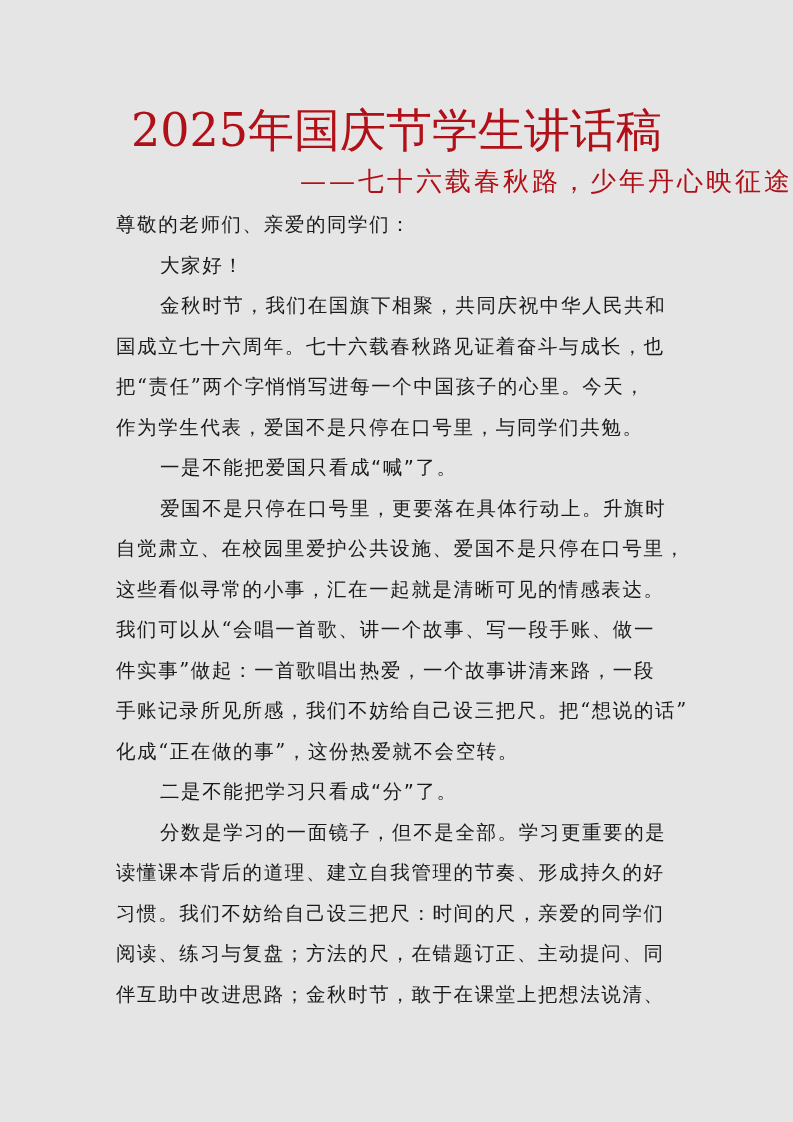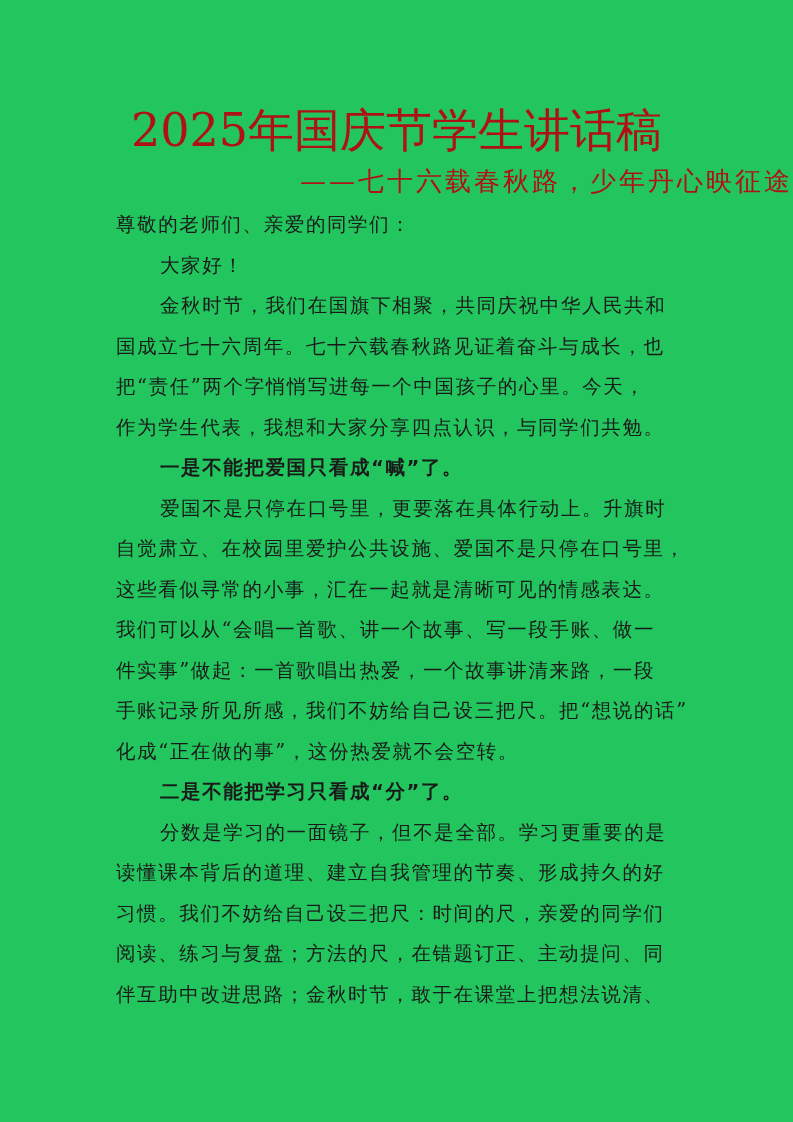--- a/index.html
+++ b/index.html
@@ -14,21 +14,21 @@
       overflow: hidden;
       font-family: "DejaVu Serif", "Liberation Serif", serif;
       color: #111111;
     }
     .page {
       position: absolute;
       left: 0;
       top: 0;
       width: 793px;
       height: 1122px;
-      background: #22c55e;
+      background: #e5e5e5;
     }
     .title {
       position: absolute;
       left: 0;
       width: 793px;
       top: 102px;
       text-align: center;
       font-family: "DejaVu Serif", "Liberation Serif", serif;
       font-size: 46px;
       line-height: 56px;
@@ -61,21 +61,21 @@
     }
     .p {
       margin: 0;
       text-align: justify;
       text-align-last: left;
     }
     .indent {
       text-indent: 44px;
     }
     .heading {
-      font-weight: bold;
+      font-weight: normal;
       font-family: "DejaVu Sans", "Liberation Sans", sans-serif;
     }
     .line {
       display: block;
       white-space: nowrap;
     }
   </style>
 </head>
 <body>
 
@@ -84,21 +84,21 @@
   <div class="subtitle">——七十六载春秋路，少年丹心映征途</div>
 
   <div class="body">
     <p class="p">尊敬的老师们、亲爱的同学们：</p>
     <p class="p indent">大家好！</p>
 
     <p class="p">
       <span class="line indent-line" style="padding-left:44px">金秋时节，我们在国旗下相聚，共同庆祝中华人民共和</span>
       <span class="line">国成立七十六周年。七十六载春秋路见证着奋斗与成长，也</span>
       <span class="line">把“责任”两个字悄悄写进每一个中国孩子的心里。今天，</span>
-      <span class="line">作为学生代表，我想和大家分享四点认识，与同学们共勉。</span>
+      <span class="line">作为学生代表，爱国不是只停在口号里，与同学们共勉。</span>
     </p>
 
     <p class="p heading">
       <span class="line" style="padding-left:44px">一是不能把爱国只看成“喊”了。</span>
     </p>
 
     <p class="p">
       <span class="line" style="padding-left:44px">爱国不是只停在口号里，更要落在具体行动上。升旗时</span>
       <span class="line">自觉肃立、在校园里爱护公共设施、爱国不是只停在口号里，</span>
       <span class="line">这些看似寻常的小事，汇在一起就是清晰可见的情感表达。</span>

